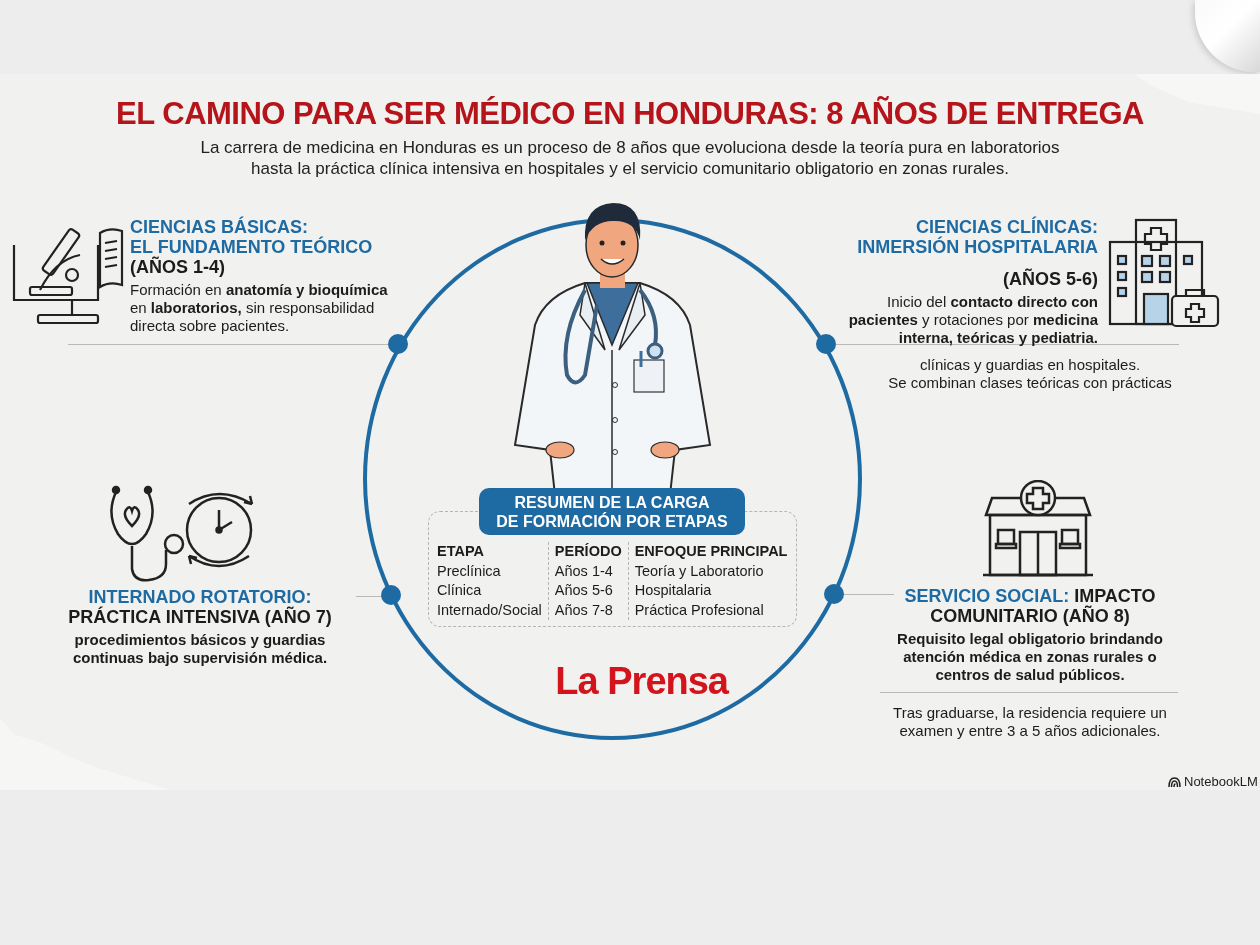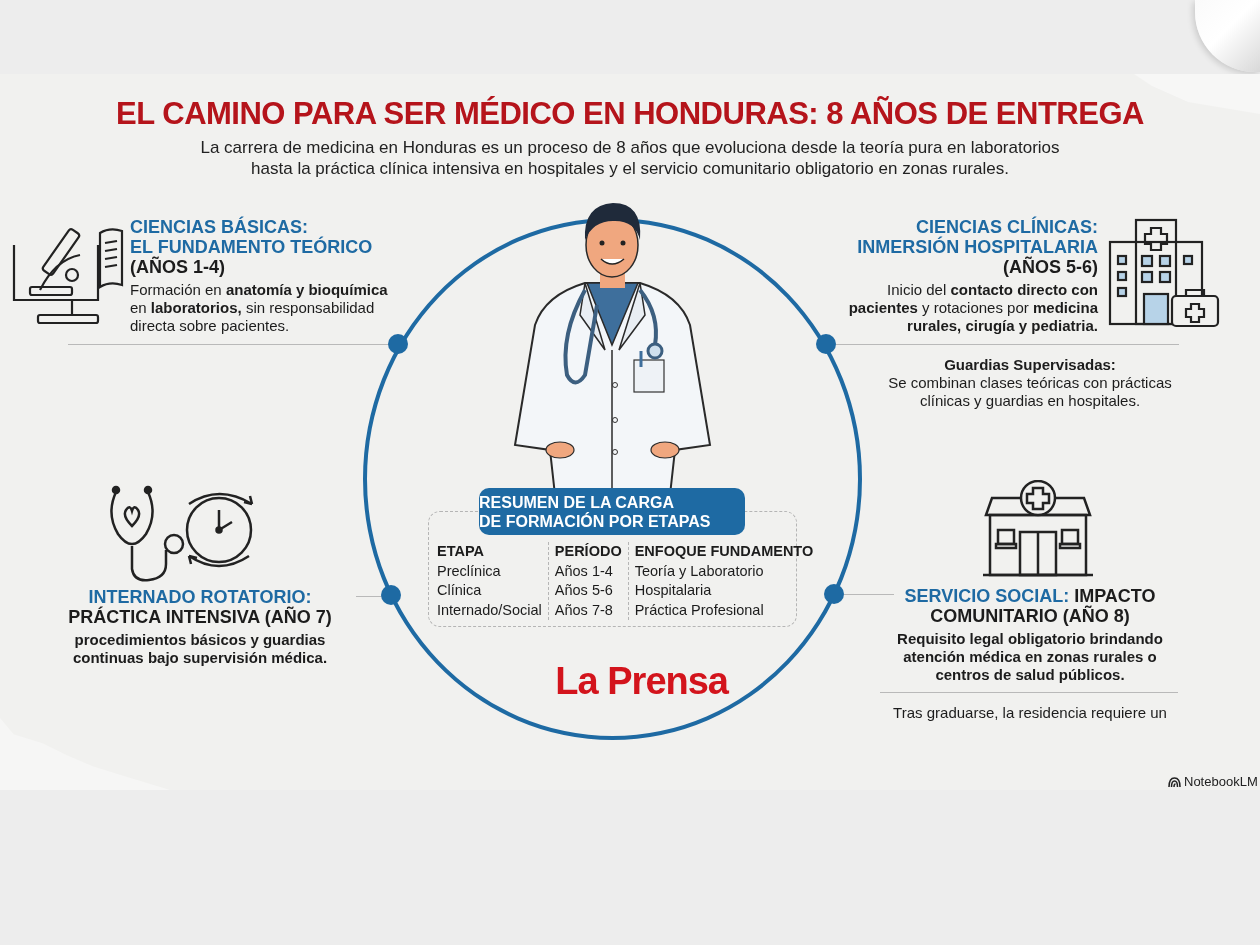--- a/index.html
+++ b/index.html
@@ -62,21 +62,21 @@
 
   .icon { position: absolute; }
 
   .summary-box {
     position: absolute; left: 428px; top: 511px; width: 369px; height: 116px;
     border: 1px dashed #b5b5b5; border-radius: 12px;
   }
   .summary-title {
     position: absolute; left: 479px; top: 488px; width: 266px; height: 47px;
     background: #1e6aa3; color: #fff; border-radius: 10px;
-    font-weight: bold; font-size: 16px; line-height: 19px; text-align: left; padding-top: 5px;
+    font-weight: bold; font-size: 16px; line-height: 19px; text-align: center; padding-top: 5px;
   }
   .table { position: absolute; left: 437px; top: 542px; display: flex; font-size: 14.5px; line-height: 19.5px; }
   .col { padding-right: 6px; }
   .col + .col { border-left: 1px dashed #b5b5b5; padding-left: 6px; }
   .col .th { font-weight: bold; }
 
   .brand {
     position: absolute; left: 528px; top: 660px; width: 200px; text-align: right;
     color: #d3141c; font-weight: bold; font-size: 38px; letter-spacing: -1px;
   }
@@ -183,32 +183,31 @@
     <rect x="78" y="40" width="8" height="8" fill="#b7d3e8"></rect>
     <rect x="38" y="78" width="24" height="30" fill="#b7d3e8"></rect>
     <rect x="66" y="80" width="46" height="30" rx="4" fill="#f1f1ef"></rect>
     <path d="M80 80 v-6 h18 v6"></path>
     <path d="M85 88 h8 v5 h5 v8 h-5 v5 h-8 v-5 h-5 v-8 h5 z"></path>
   </g>
 </svg>
 <div class="sec s2">
   <div class="h heading-blue">CIENCIAS CLÍNICAS:</div>
   <div class="h heading-blue">INMERSIÓN HOSPITALARIA</div>
-  <div class="h" style="margin-bottom:4px;">(AÑOS 5-6)</div>
+  <div class="h" style="margin-bottom:4px;margin-top:12px;">(AÑOS 5-6)</div>
   <div class="p">
     <span>Inicio del </span><b>contacto directo con</b><br>
     <b>pacientes</b><span> y rotaciones por </span><b>medicina</b><br>
-    <b>rurales, cirugía y pediatria.</b>
+    <b>interna, teóricas y pediatria.</b>
   </div>
 </div>
 
 <div class="sec s2b">
-  <div class="p" style="font-weight:bold;">Guardias Supervisadas:</div>
+  <div class="p">clínicas y guardias en hospitales.</div>
   <div class="p">Se combinan clases teóricas con prácticas</div>
-  <div class="p">clínicas y guardias en hospitales.</div>
 </div>
 
 <svg class="icon" style="left:104px; top:484px;" width="158" height="100" viewBox="0 0 158 100">
   <g fill="none" stroke="#222" stroke-width="2.5">
     <path d="M12 8 Q2 30 14 50 Q28 70 42 50 Q54 30 44 8"></path>
     <circle cx="12" cy="6" r="3" fill="#222"></circle>
     <circle cx="44" cy="6" r="3" fill="#222"></circle>
     <path d="M28 42 Q18 32 22 26 Q26 20 28 27 Q30 20 34 26 Q38 32 28 42 Z"></path>
     <path d="M28 62 L28 85 Q30 98 45 96 Q62 94 62 80 L62 66"></path>
     <circle cx="70" cy="60" r="9"></circle>
@@ -246,20 +245,21 @@
 <div class="sec s4">
   <div class="h"><span class="heading-blue">SERVICIO SOCIAL:</span><span> IMPACTO</span></div>
   <div class="h" style="margin-bottom:4px;">COMUNITARIO (AÑO 8)</div>
   <div class="p">Requisito legal obligatorio brindando</div>
   <div class="p">atención médica en zonas rurales o</div>
   <div class="p">centros de salud públicos.</div>
 </div>
 
 <div class="sec s4b">
   <div class="p">Tras graduarse, la residencia requiere un</div>
+  <div class="p">examen y entre 3 a 5 años adicionales.</div>
 </div>
 
 <div class="summary-box"></div>
 <div class="summary-title">
   <div>RESUMEN DE LA CARGA</div>
   <div>DE FORMACIÓN POR ETAPAS</div>
 </div>
 <div class="table">
   <div class="col">
     <div class="th">ETAPA</div>
@@ -267,21 +267,21 @@
     <div>Clínica</div>
     <div>Internado/Social</div>
   </div>
   <div class="col">
     <div class="th">PERÍODO</div>
     <div>Años 1-4</div>
     <div>Años 5-6</div>
     <div>Años 7-8</div>
   </div>
   <div class="col">
-    <div class="th">ENFOQUE FUNDAMENTO</div>
+    <div class="th">ENFOQUE PRINCIPAL</div>
     <div>Teoría y Laboratorio</div>
     <div>Hospitalaria</div>
     <div>Práctica Profesional</div>
   </div>
 </div>
 
 <div class="brand">La Prensa</div>
 
 <div class="watermark">
   <svg width="13" height="10" viewBox="0 0 13 10">

